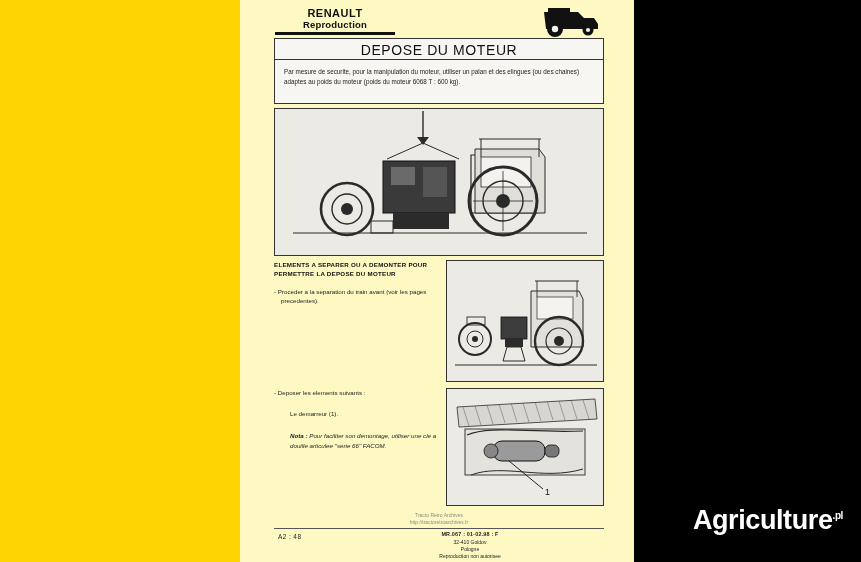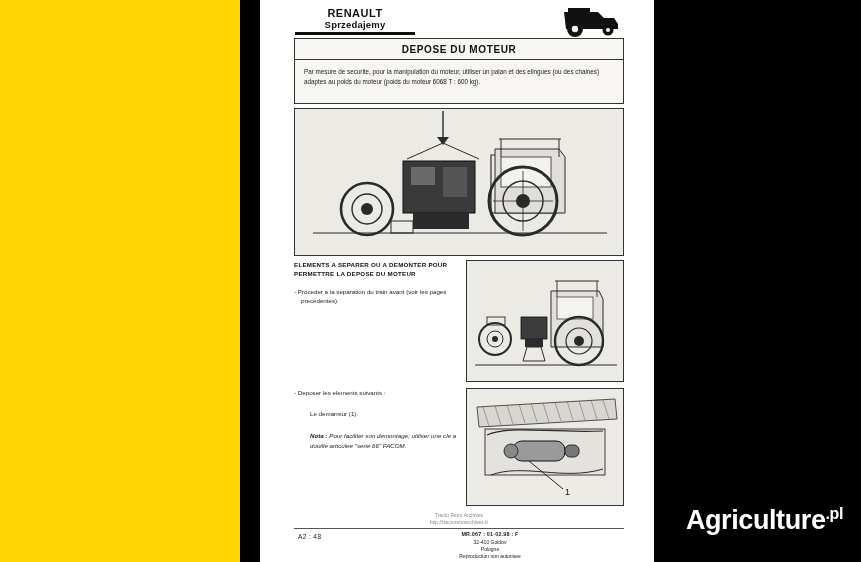--- a/index.html
+++ b/index.html
@@ -30,24 +30,23 @@
     background: #ffd400;
   }
 
   
   .page {
     position: absolute;
     left: 240px;
     top: 0;
     width: 394px;
     height: 562px;
-    background: #ffffff;
+    background: #fef9c3;
     color: #1a1a1a;
     overflow: hidden;
-    margin-left: 20px;
   }
 
   
   .doc-header {
     position: absolute;
     left: 0;
     top: 4px;
     width: 394px;
     height: 34px;
   }
@@ -91,22 +90,22 @@
     box-sizing: border-box;
     background: #f7f6f3;
   }
   .frame-title {
     left: 34px;
     top: 38px;
     width: 330px;
     height: 22px;
   }
   .frame-title .t {
-    font-size: 10px;
-    font-weight: bold;
+    font-size: 14px;
+    font-weight: normal;
     letter-spacing: 0.6px;
     text-align: center;
     line-height: 22px;
     color: #111;
   }
   .frame-note {
     left: 34px;
     top: 60px;
     width: 330px;
     height: 44px;
@@ -251,40 +250,40 @@
     position: absolute;
     right: 18px;
     bottom: 28px;
     color: #ffffff;
     font-size: 27px;
     font-weight: bold;
     letter-spacing: -0.4px;
     line-height: 1;
   }
   .watermark .pl {
-    font-size: 16px;
+    font-size: 10px;
     vertical-align: super;
     font-weight: bold;
   }
 
   svg { display: block; }
 </style>
 </head>
 <body>
 
 <div class="canvas">
 
   <div class="yellow-band"></div>
 
   <div class="page">
 
     <div class="doc-header">
       <div class="brand">
         <div class="brand-main">RENAULT</div>
-        <div class="brand-sub">Sprzedajemy</div>
+        <div class="brand-sub">Reproduction</div>
         <div class="brand-rule"></div>
       </div>
       <div class="tractor-logo">
         <svg viewBox="0 0 70 32" width="70" height="32">
           <path d="M6 6 L40 6 L46 12 L56 12 L60 18 L60 23 L8 23 Z" fill="#111"></path>
           <circle cx="17" cy="23" r="8" fill="#111"></circle>
           <circle cx="17" cy="23" r="3.2" fill="#f2f0ec"></circle>
           <circle cx="50" cy="24" r="5.5" fill="#111"></circle>
           <circle cx="50" cy="24" r="2.1" fill="#f2f0ec"></circle>
           <rect x="10" y="2" width="22" height="5" fill="#111"></rect>

